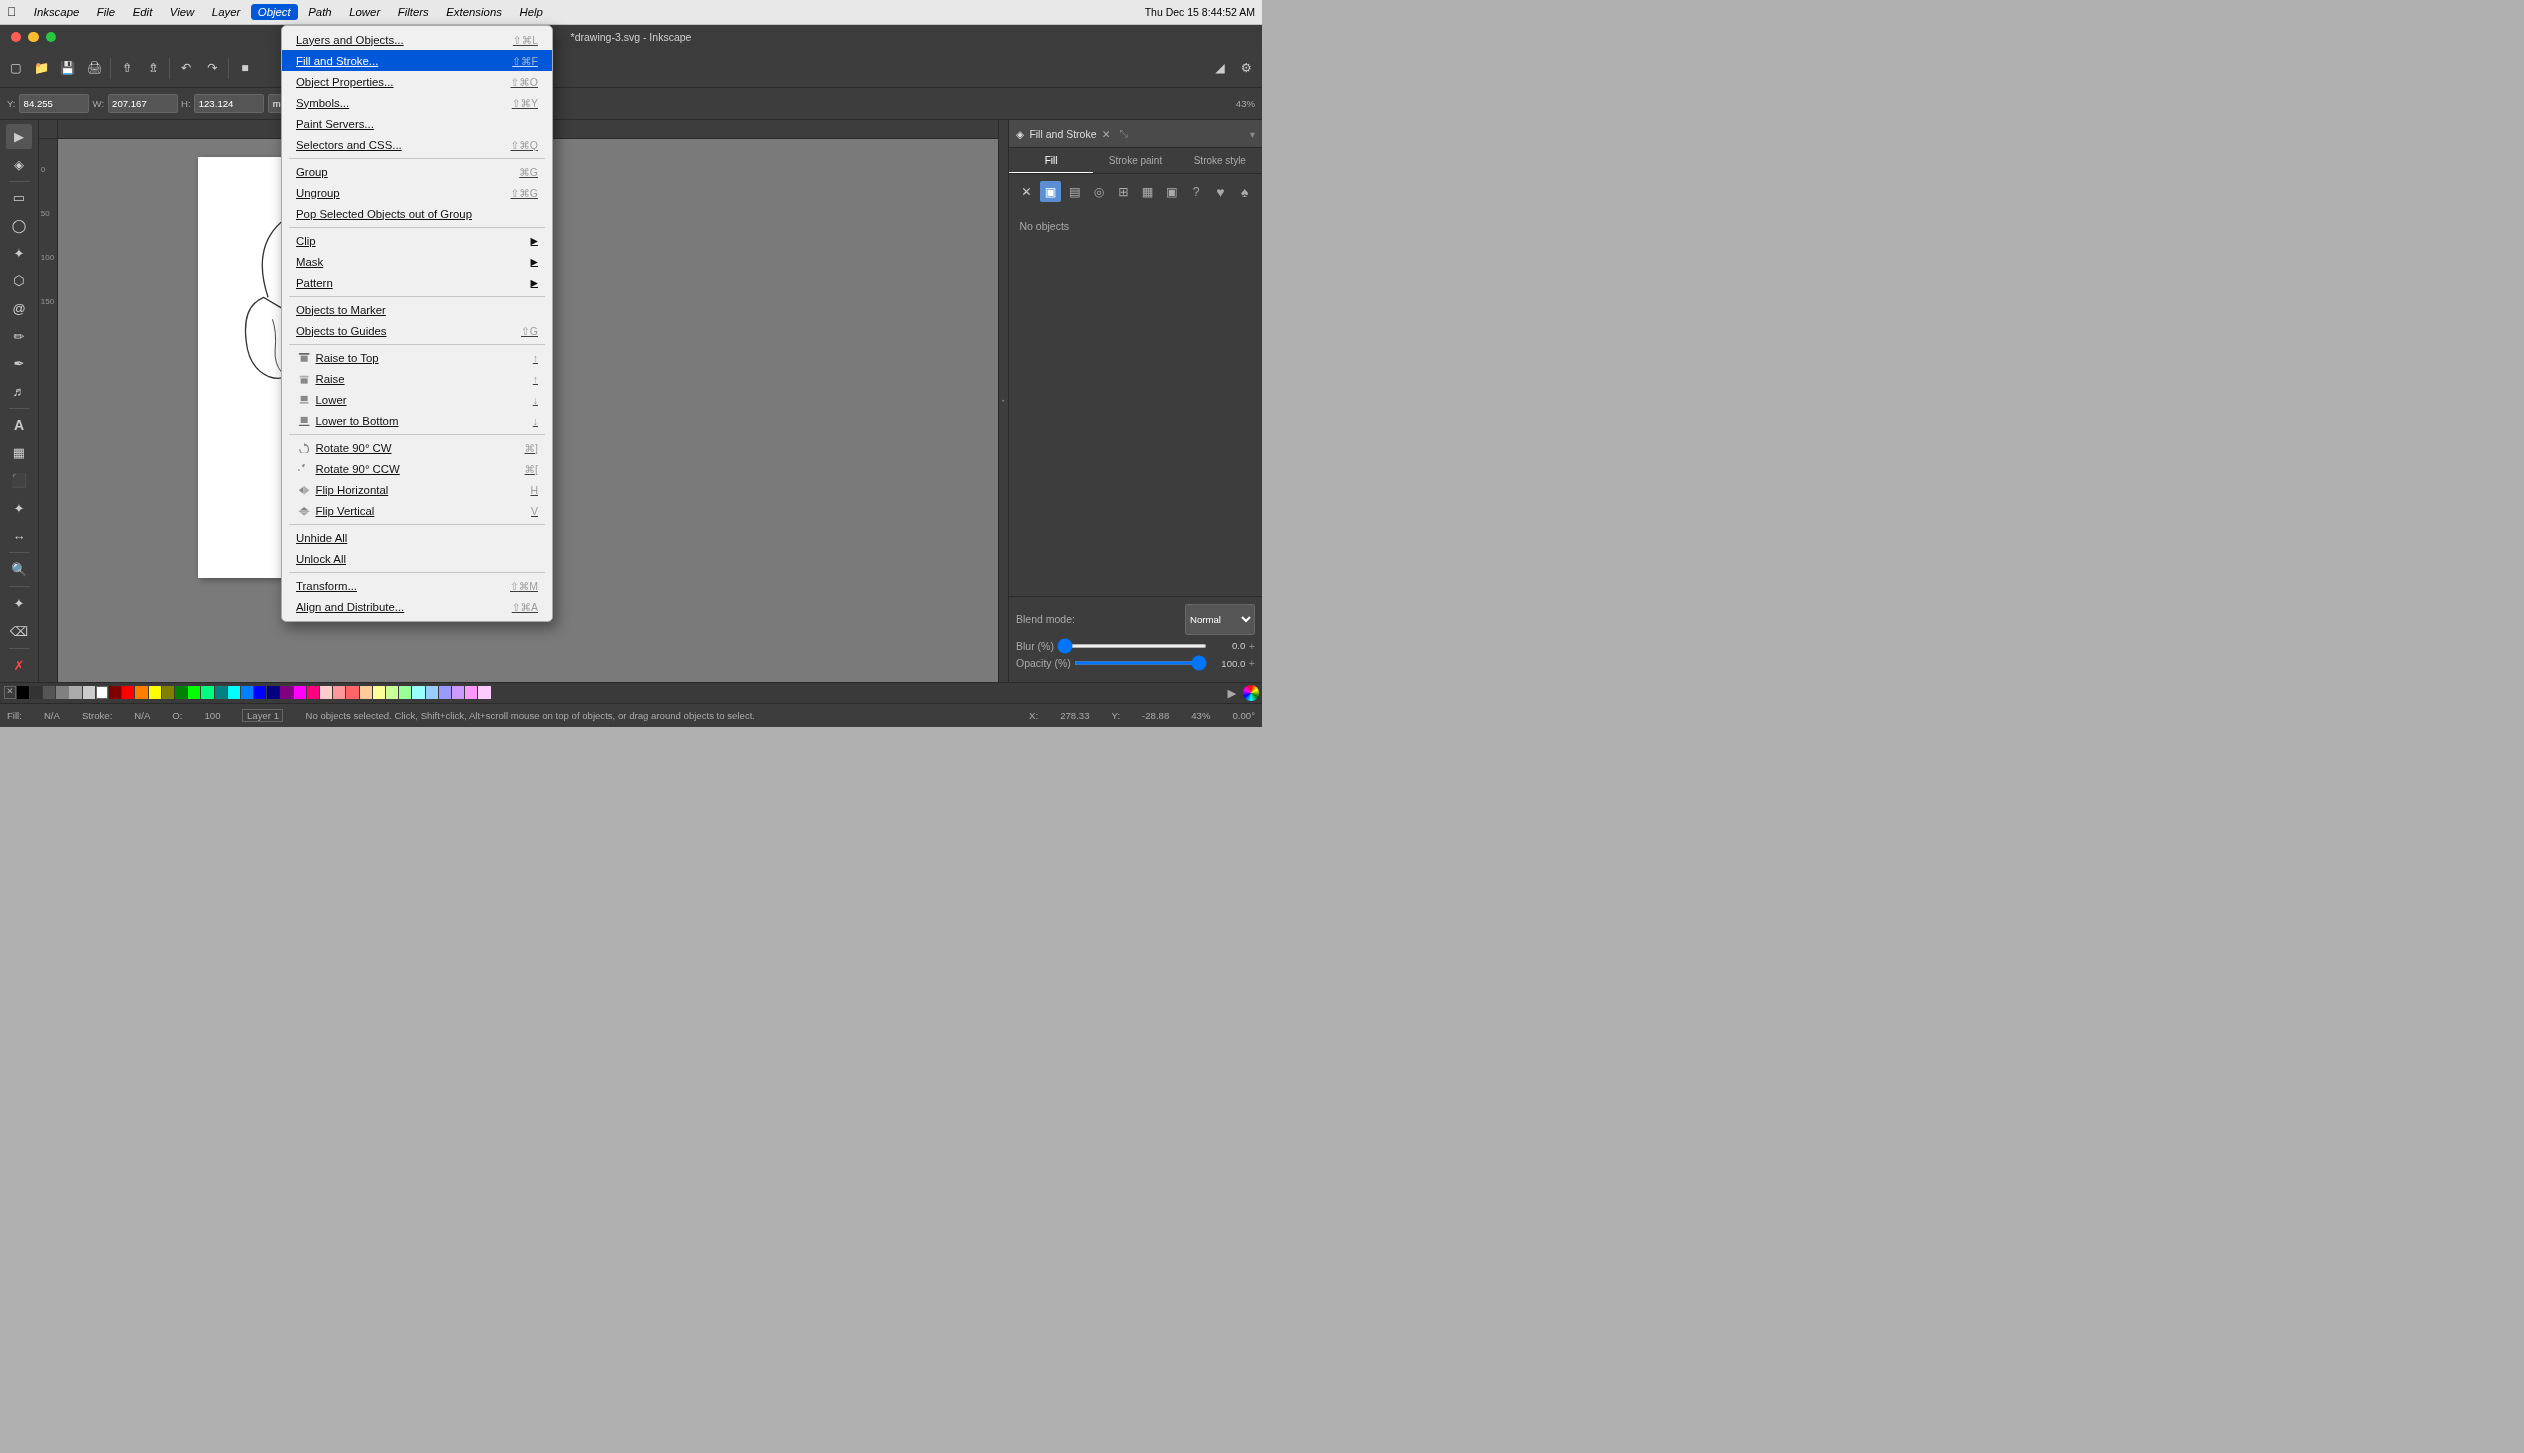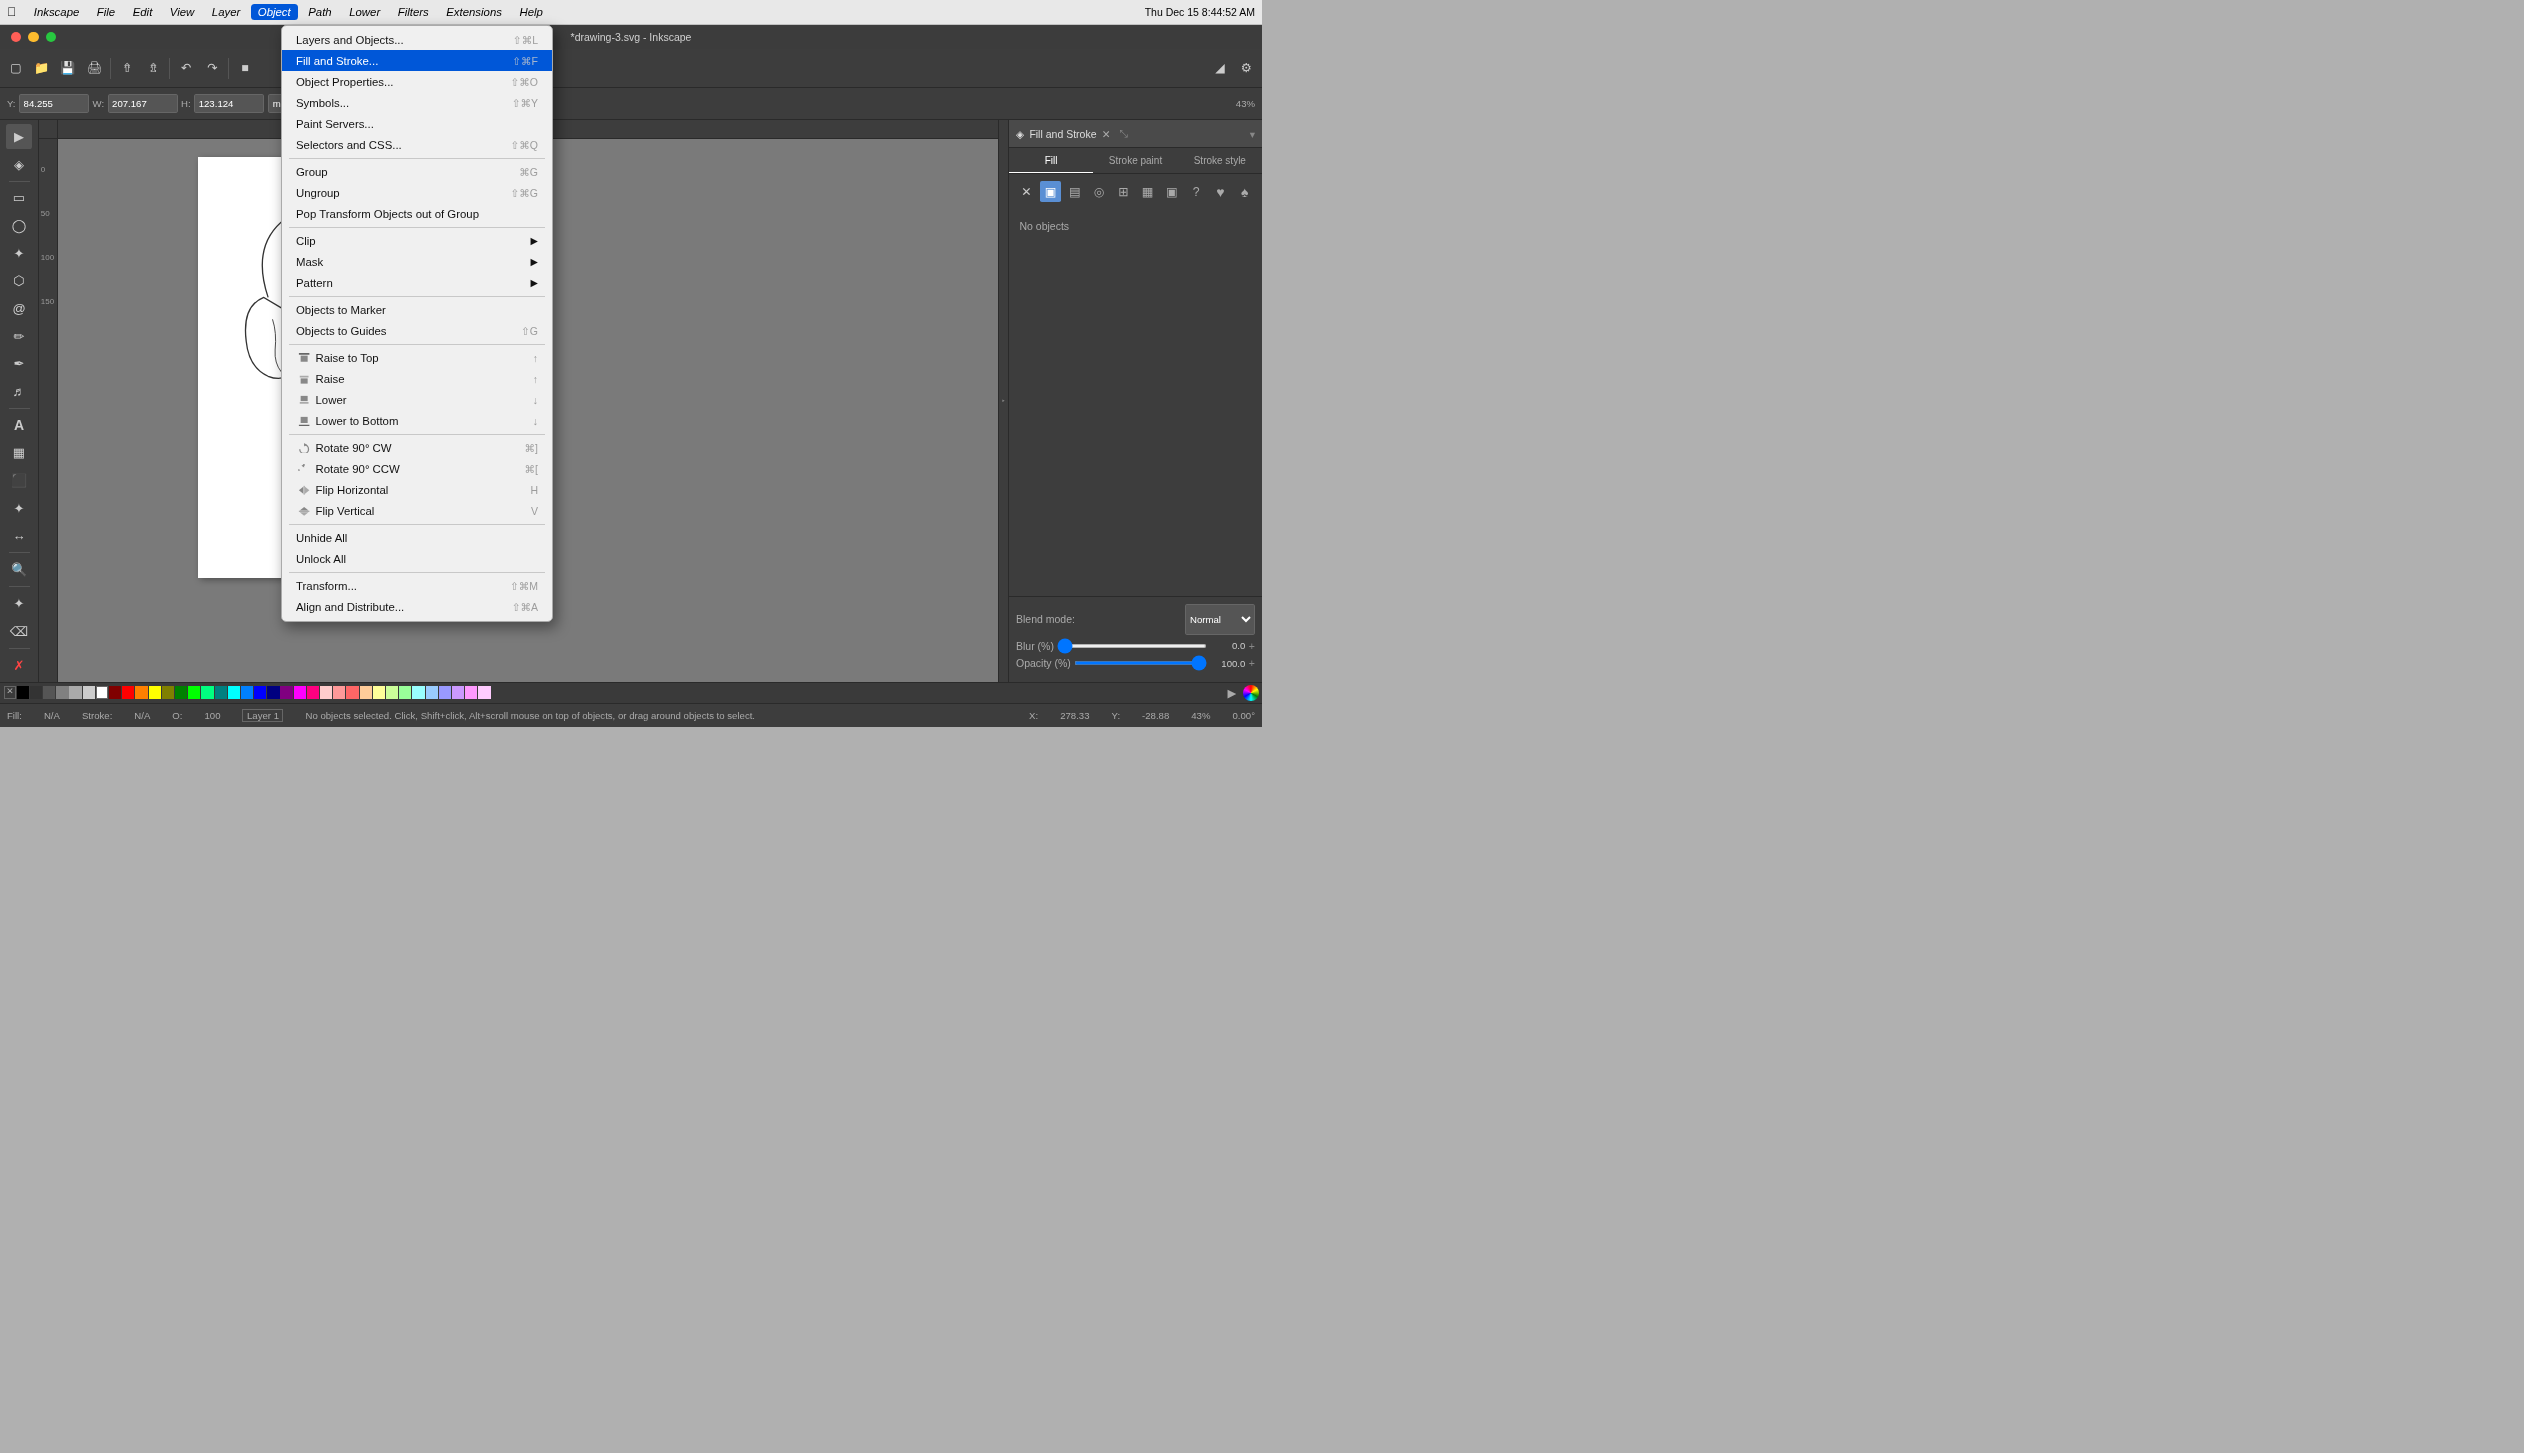--- a/index.html
+++ b/index.html
@@ -398,20 +398,21 @@
       pointer-events: all;
     }
     .menu-item {
       display: flex;
       align-items: center;
       padding: 3.5px 14px;
       font-size: 11.4px;
       cursor: pointer;
       color: #111;
       min-height: 21px;
+      text-decoration: underline;
     }
     .menu-item.active { background: #0057d8; color: white; }
     .menu-item .shortcut {
       margin-left: auto;
       font-size: 10.5px;
       color: #888;
       opacity: 0.8;
     }
     .menu-item.active .shortcut { color: #ccc; }
     .menu-item .arrow {
@@ -732,21 +733,21 @@
     <div class="menu-separator"></div>
     <div class="menu-item">
       <span>Group</span>
       <span class="shortcut">⌘G</span>
     </div>
     <div class="menu-item">
       <span>Ungroup</span>
       <span class="shortcut">⇧⌘G</span>
     </div>
     <div class="menu-item">
-      <span>Pop Transform Objects out of Group</span>
+      <span>Pop Selected Objects out of Group</span>
     </div>
     <div class="menu-separator"></div>
     <div class="menu-item">
       <span>Clip</span>
       <span class="arrow">▶</span>
     </div>
     <div class="menu-item">
       <span>Mask</span>
       <span class="arrow">▶</span>
     </div>

